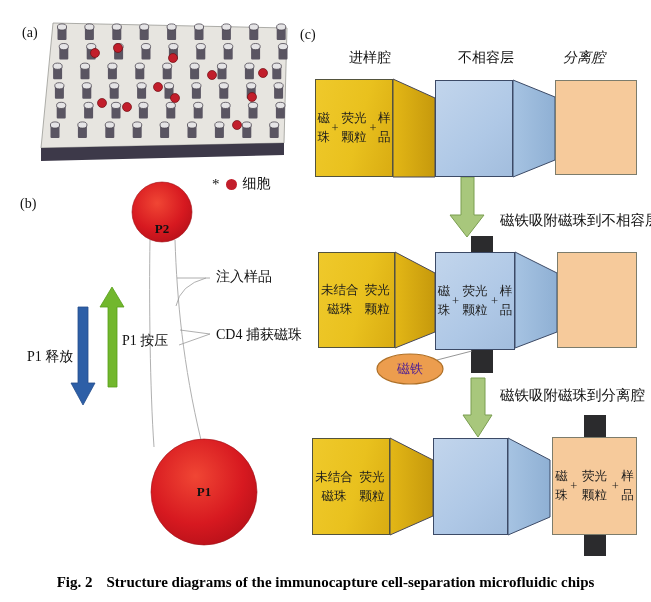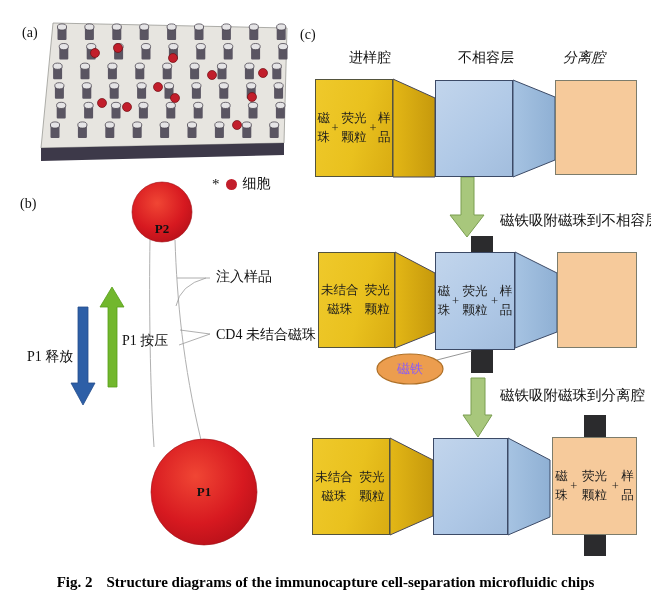--- a/index.html
+++ b/index.html
@@ -23,21 +23,21 @@
   .box-blue{background:linear-gradient(135deg,#C2D5EC 0%,var(--blueBox) 60%,#A2BDDD 100%);border:1px solid #3C4A66;}
   .box-orange{background:var(--orangeBox);border:1px solid #7C7C6C;}
   .legend{position:absolute;display:flex;align-items:center;gap:6px;font-size:14px;}
   .legend .star{font-size:15px;}
   .legend .dot{width:11px;height:11px;border-radius:50%;background:var(--cellRed);display:inline-block;}
   .caption{
     position:absolute;left:0;top:574px;width:651px;text-align:center;
     font-weight:bold;font-size:15px;color:#000;
   }
   .caption .figno{margin-right:14px;}
-  .magnet-lbl{font-size:13px;transform:translate(-50%,-50%);color:#8b5cf6;}
+  .magnet-lbl{font-size:13px;transform:translate(-50%,-50%);color:#4c1d95;}
   
   .chip-top{fill:var(--chipTop);stroke:#9a9a96;stroke-width:0.8;}
   .chip-front{fill:var(--chipFront);}
   .pillar-body{fill:var(--pillarBody);}
   .pillar-top{fill:var(--pillarTop);stroke:#4c4752;stroke-width:0.8;}
   .cell-dot{fill:var(--cellRed);stroke:#6f0d13;stroke-width:0.7;}
   .channel{fill:none;stroke:#b0b0b0;stroke-width:1;}
   .callout{fill:none;stroke:#9a9a9a;stroke-width:0.8;}
   .arrow-green-b{fill:var(--greenB);stroke:#57a018;stroke-width:0.8;}
   .arrow-blue-b{fill:var(--blueB);stroke:#234c8c;stroke-width:0.8;}
@@ -238,21 +238,21 @@
 
   <div class="legend" style="left:212px;top:175px;">
     <span class="star">*</span>
     <span class="dot"></span>
     <span>细胞</span>
   </div>
 
   <span class="lbl circle-lbl" style="left:162px;top:229px;">P2</span>
   <span class="lbl circle-lbl" style="left:204px;top:492px;">P1</span>
   <span class="lbl blbl" style="left:216px;top:269px;">注入样品</span>
-  <span class="lbl blbl" style="left:216px;top:327px;">CD4 未结合磁珠</span>
+  <span class="lbl blbl" style="left:216px;top:327px;">CD4 捕获磁珠</span>
   <span class="lbl blbl" style="left:122px;top:333px;">P1 按压</span>
   <span class="lbl blbl" style="left:27px;top:349px;">P1 释放</span>
 
   <span class="lbl hdr" style="left:370px;top:50px;">进样腔</span>
   <span class="lbl hdr" style="left:486px;top:50px;">不相容层</span>
   <span class="lbl hdr" style="left:584px;top:50px;font-style:italic;">分离腔</span>
 
   <span class="lbl steplbl" style="left:500px;top:212px;">磁铁吸附磁珠到不相容层</span>
   <span class="lbl steplbl" style="left:500px;top:387px;">磁铁吸附磁珠到分离腔</span>
 

